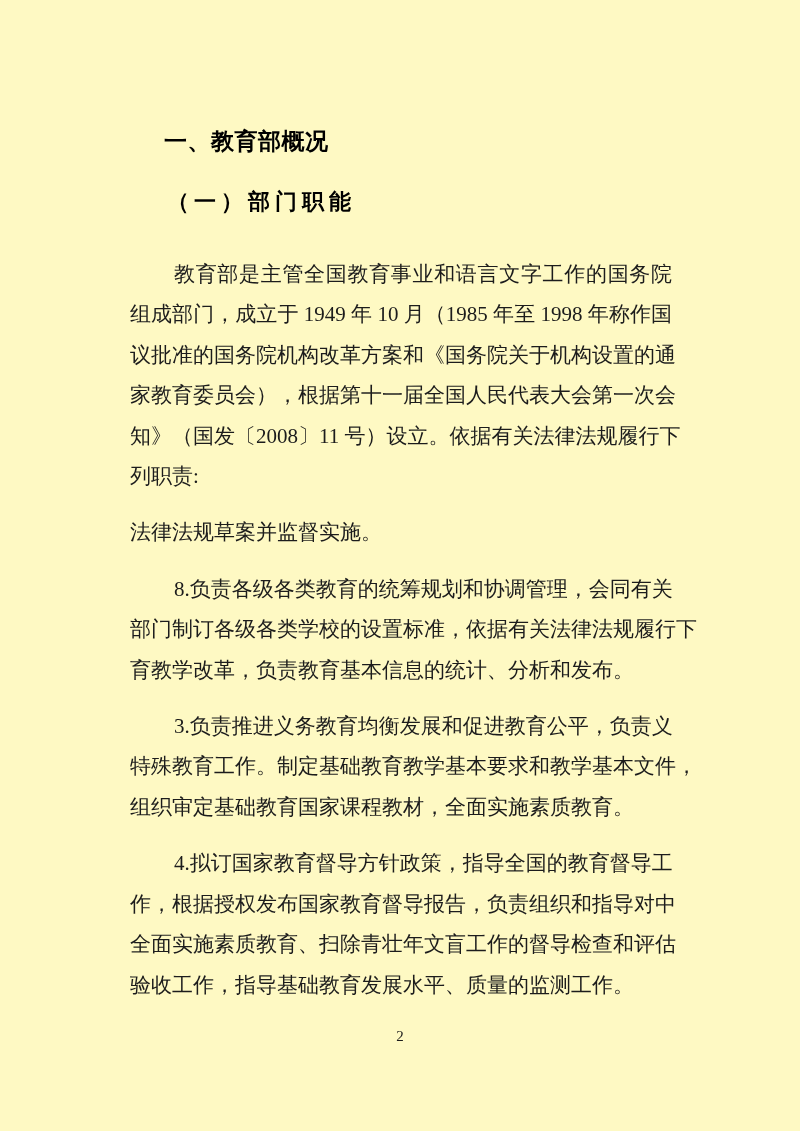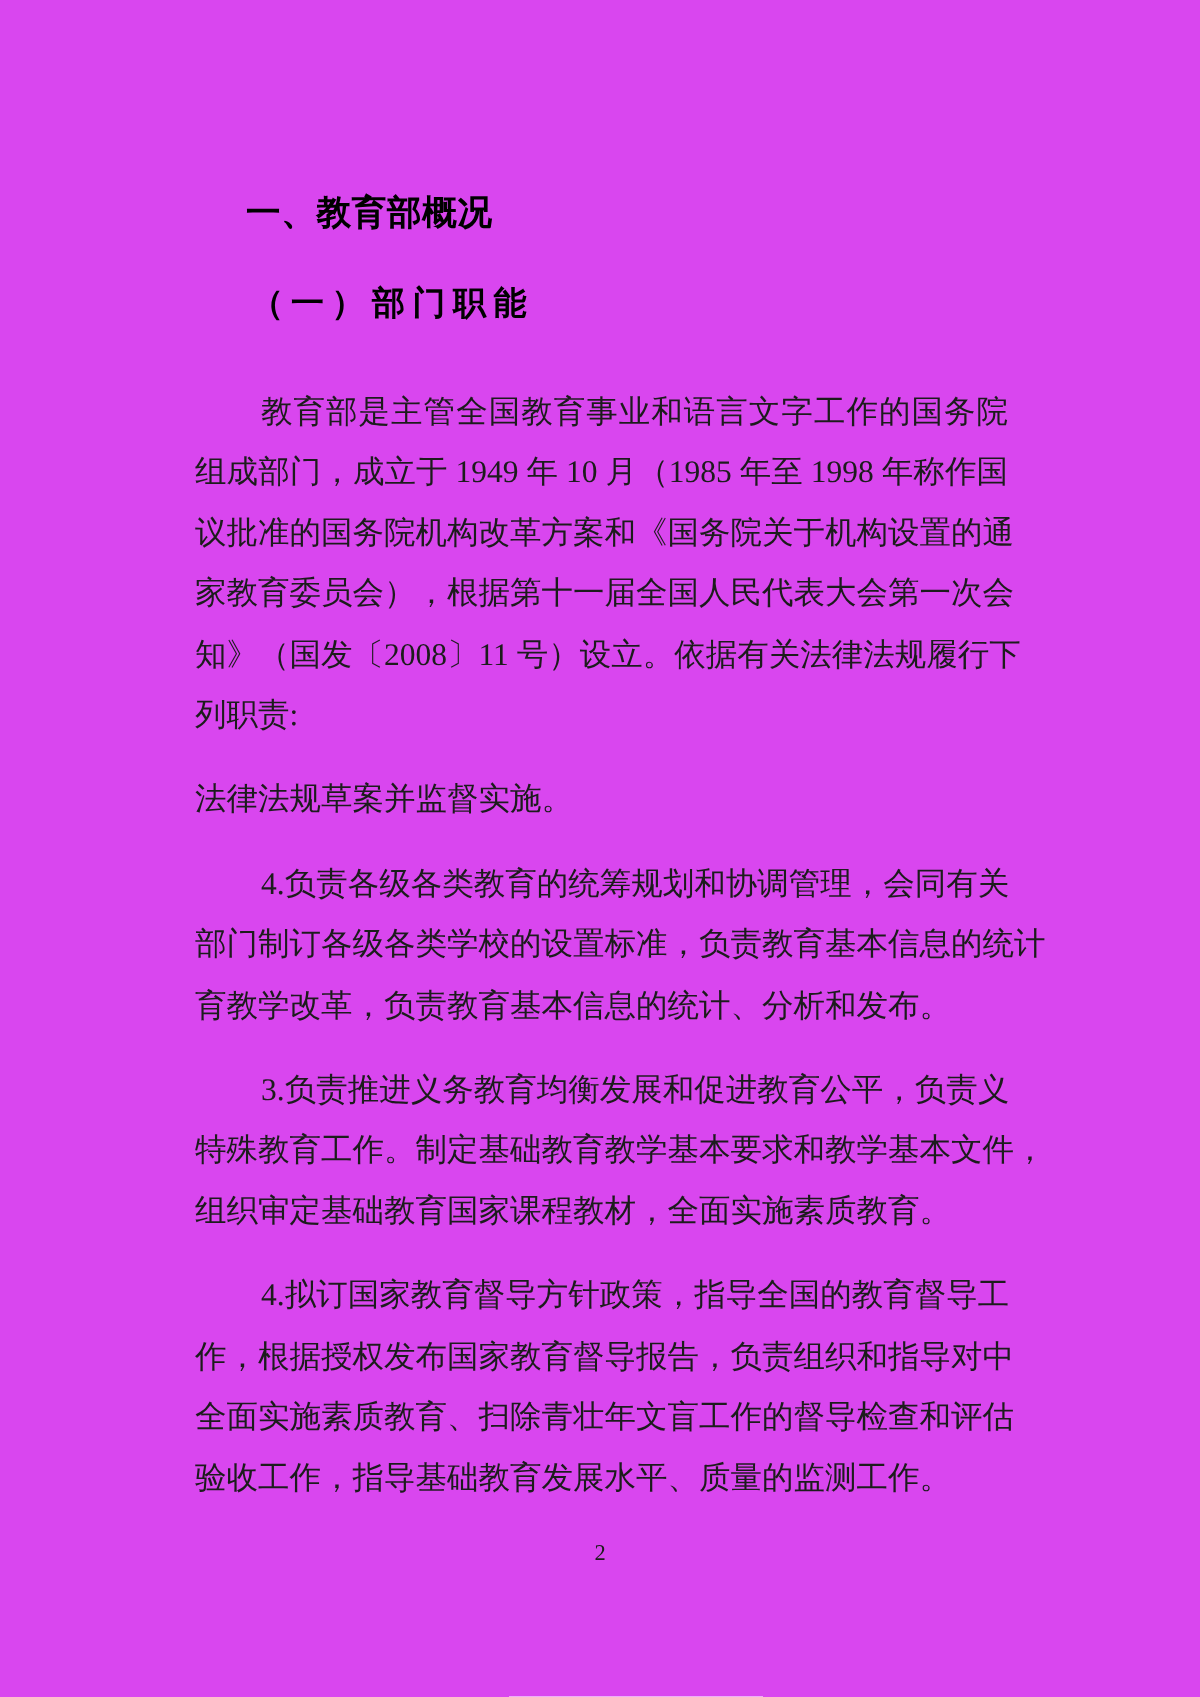--- a/index.html
+++ b/index.html
@@ -4,21 +4,21 @@
 <style>
   html, body {
     margin: 0;
     padding: 0;
     background: #ffffff;
   }
   .page {
     position: relative;
     width: 800px;
     height: 1131px;
-    background: #d946ef;
+    background: #fef9c3;
     overflow: hidden;
     font-family: "Liberation Serif", "DejaVu Serif", serif;
     color: #1c1c1c;
   }
   .h1 {
     position: absolute;
     left: 164px;
     top: 126px;
     font-family: "Liberation Sans", "DejaVu Sans", sans-serif;
     font-weight: bold;
@@ -92,22 +92,22 @@
       <div class="line">家教育委员会），根据第十一届全国人民代表大会第一次会</div>
       <div class="line">知》（国发〔2008〕11 号）设立。依据有关法律法规履行下</div>
       <div class="line">列职责:</div>
     </div>
 
     <div class="para">
       <div class="line">法律法规草案并监督实施。</div>
     </div>
 
     <div class="para">
-      <div class="line first">4.负责各级各类教育的统筹规划和协调管理，会同有关</div>
-      <div class="line">部门制订各级各类学校的设置标准，负责教育基本信息的统计</div>
+      <div class="line first">8.负责各级各类教育的统筹规划和协调管理，会同有关</div>
+      <div class="line">部门制订各级各类学校的设置标准，依据有关法律法规履行下</div>
       <div class="line">育教学改革，负责教育基本信息的统计、分析和发布。</div>
     </div>
 
     <div class="para">
       <div class="line first">3.负责推进义务教育均衡发展和促进教育公平，负责义</div>
       <div class="line">特殊教育工作。制定基础教育教学基本要求和教学基本文件，</div>
       <div class="line">组织审定基础教育国家课程教材，全面实施素质教育。</div>
     </div>
 
     <div class="para">

